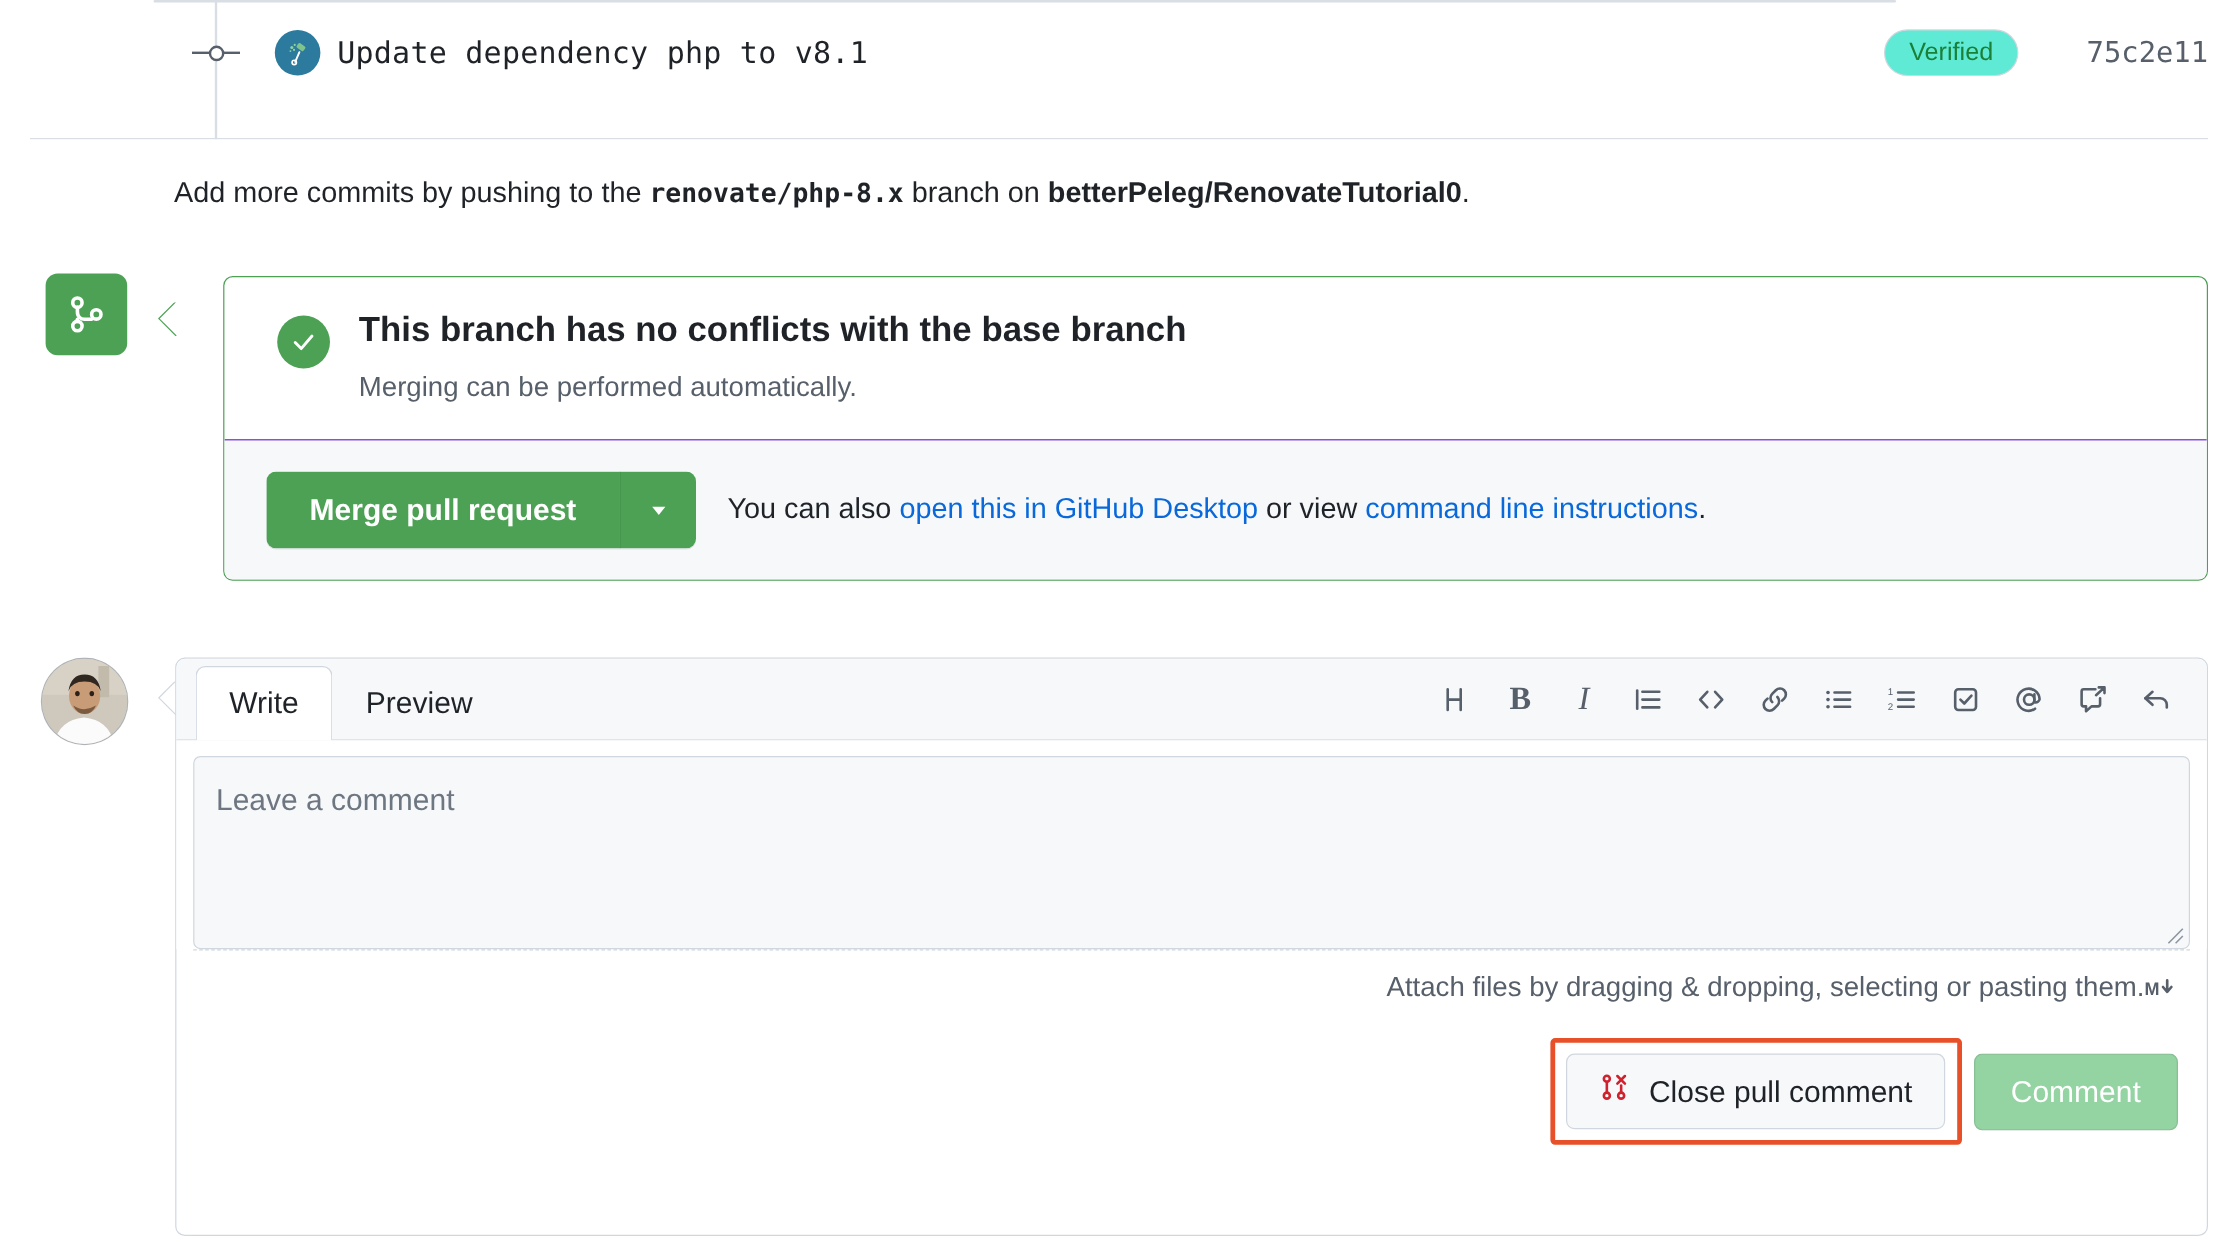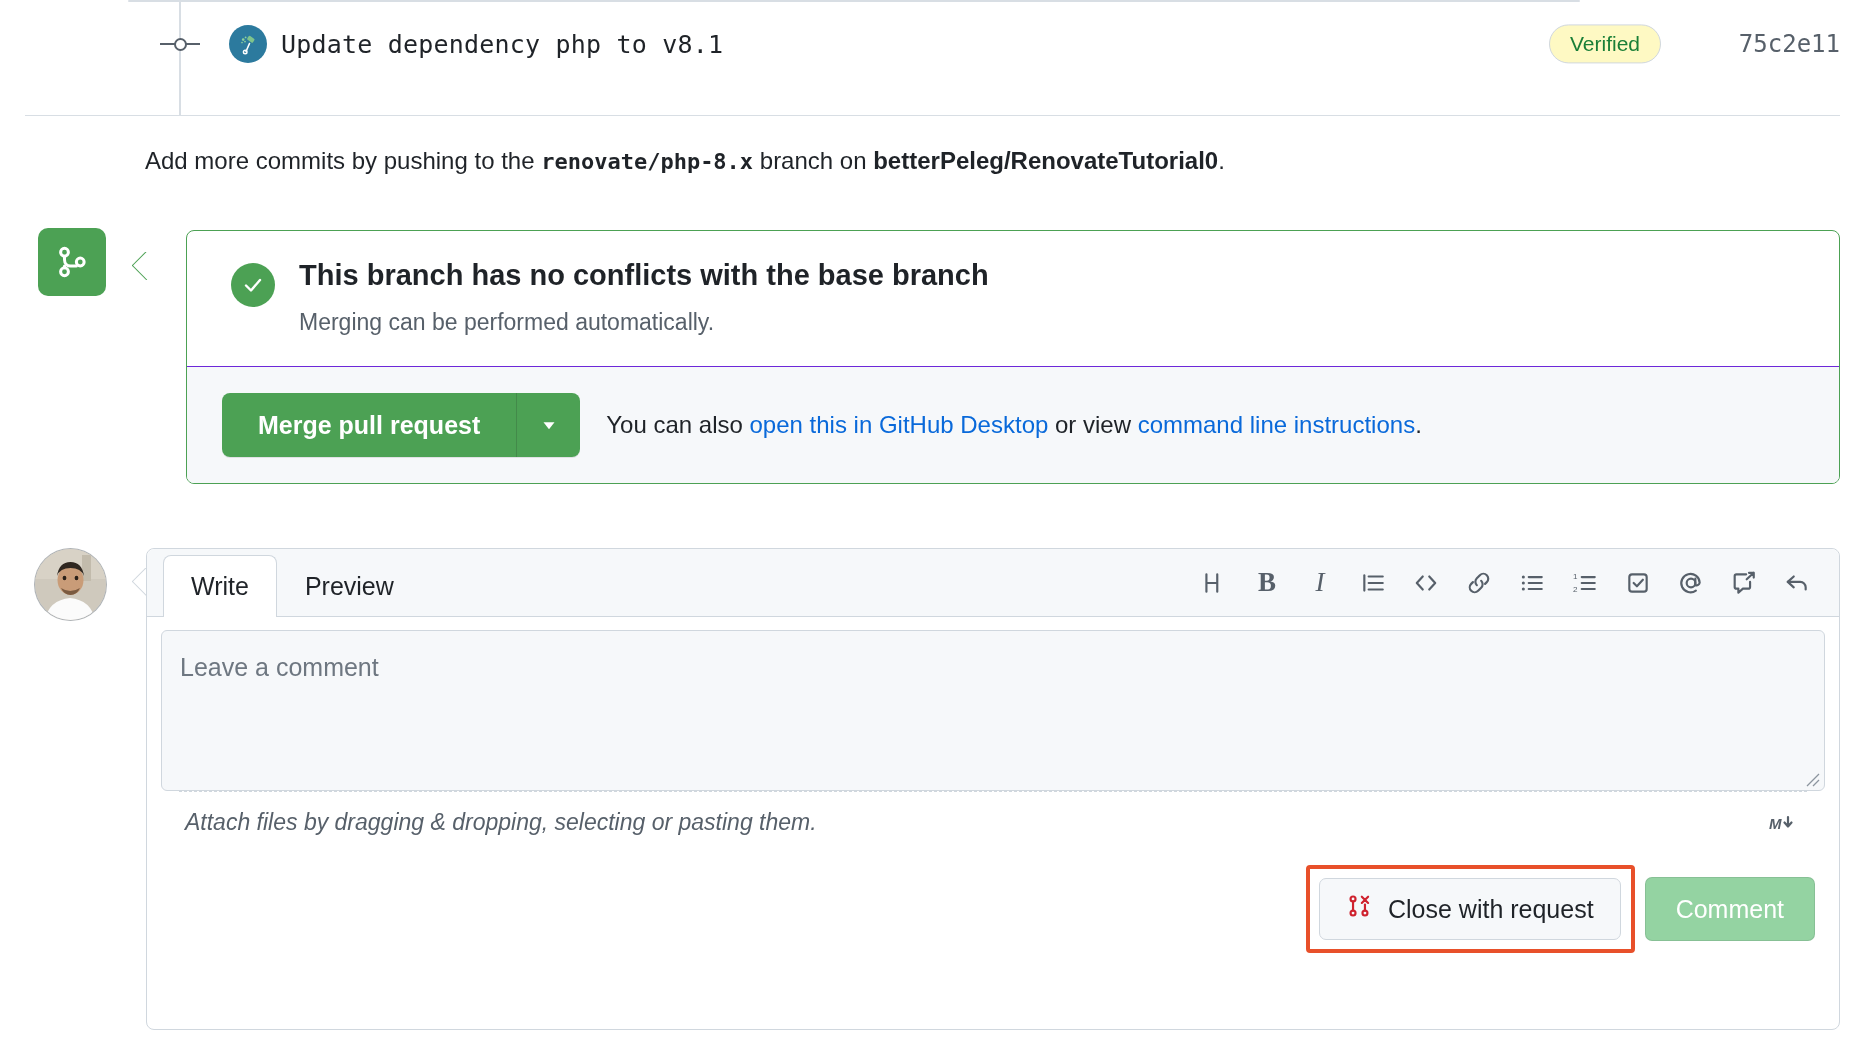--- a/index.html
+++ b/index.html
@@ -36,24 +36,24 @@
     position: absolute; left: 229px; top: 50%; transform: translateY(-50%);
     width: 38px; height: 38px; border-radius: 50%;
     background: #2c7a9e; display: flex; align-items: center; justify-content: center;
   }
   .commit-title {
     position: absolute; left: 281px; top: 50%; transform: translateY(-50%);
     font-family: "DejaVu Sans Mono", "Liberation Mono", monospace;
     font-size: 25px; color: #1f2328; letter-spacing: .2px; white-space: nowrap;
   }
   .verified-badge {
-    position: absolute; right: 193px; top: 50%; transform: translateY(-50%);
+    position: absolute; right: 172px; top: 50%; transform: translateY(-50%);
     border: 1px solid #d0d7de; border-radius: 2em;
     color: #1a7f37; font-size: 21px; font-weight: 500;
-    padding: 6px 20px; background: #fef9c3; line-height: 1.2;
+    padding: 6px 20px; background: #5eead4; line-height: 1.2;
   }
   .commit-sha {
     position: absolute; right: 14px; top: 50%; transform: translateY(-50%);
     font-family: "DejaVu Sans Mono", "Liberation Mono", monospace;
     font-size: 24px; color: #57606a;
   }
   .commit-divider {
     position: absolute; left: 25px; right: 14px; top: 115px; height: 1px; background: #d8dee4;
   }
 
@@ -157,24 +157,23 @@
     border: 1px solid #d0d7de; border-radius: 6px; background: #f6f8fa;
     height: 161px; position: relative;
   }
   .ta-placeholder {
     position: absolute; left: 18px; top: 22px; font-size: 25px; color: #6e7781;
   }
   .resize-grip {
     position: absolute; right: 4px; bottom: 3px; width: 18px; height: 18px;
   }
   .attach-row {
-    margin: 0 32px; border-top: 1px dashed #d0d7de;
-    height: 62px; display: flex; align-items: center; justify-content: space-between;
+    margin: 0 14px; border-top: 1px dashed #d0d7de;
+    height: 62px; display: flex; align-items: center; justify-content: flex-end;
     padding: 0 8px 0 6px;
-    font-style: italic;
   }
   .attach-text { font-size: 23px; color: #57606a; }
   .md-badge {
     display: flex; align-items: center; color: #57606a;
   }
   .actions-row {
     display: flex; align-items: center; justify-content: flex-end;
     padding: 12px 16px 16px 16px; gap: 0;
   }
   .close-pr-wrap {
@@ -395,20 +394,20 @@
           <span>
             <svg width="26" height="26" viewBox="0 0 24 24" aria-hidden="true">
               <circle cx="6.5" cy="5.5" r="2.3" fill="none" stroke="#cf222e" stroke-width="2"></circle>
               <circle cx="6.5" cy="18.5" r="2.3" fill="none" stroke="#cf222e" stroke-width="2"></circle>
               <path d="M6.5 7.9 v8.2" stroke="#cf222e" stroke-width="2" stroke-linecap="round" fill="none"></path>
               <circle cx="17.5" cy="18.5" r="2.3" fill="none" stroke="#cf222e" stroke-width="2"></circle>
               <path d="M17.5 16.1 v-5.4" stroke="#cf222e" stroke-width="2" stroke-linecap="round" fill="none"></path>
               <path d="M14.6 3.4 L20.4 9.2 M20.4 3.4 L14.6 9.2" stroke="#cf222e" stroke-width="2" stroke-linecap="round" fill="none"></path>
             </svg>
           </span>
-          <span>Close with request</span>
+          <span>Close pull comment</span>
         </button>
       </div>
       <button class="comment-btn">Comment</button>
     </div>
 
   </div>
 </div>
 
 </body></html>

